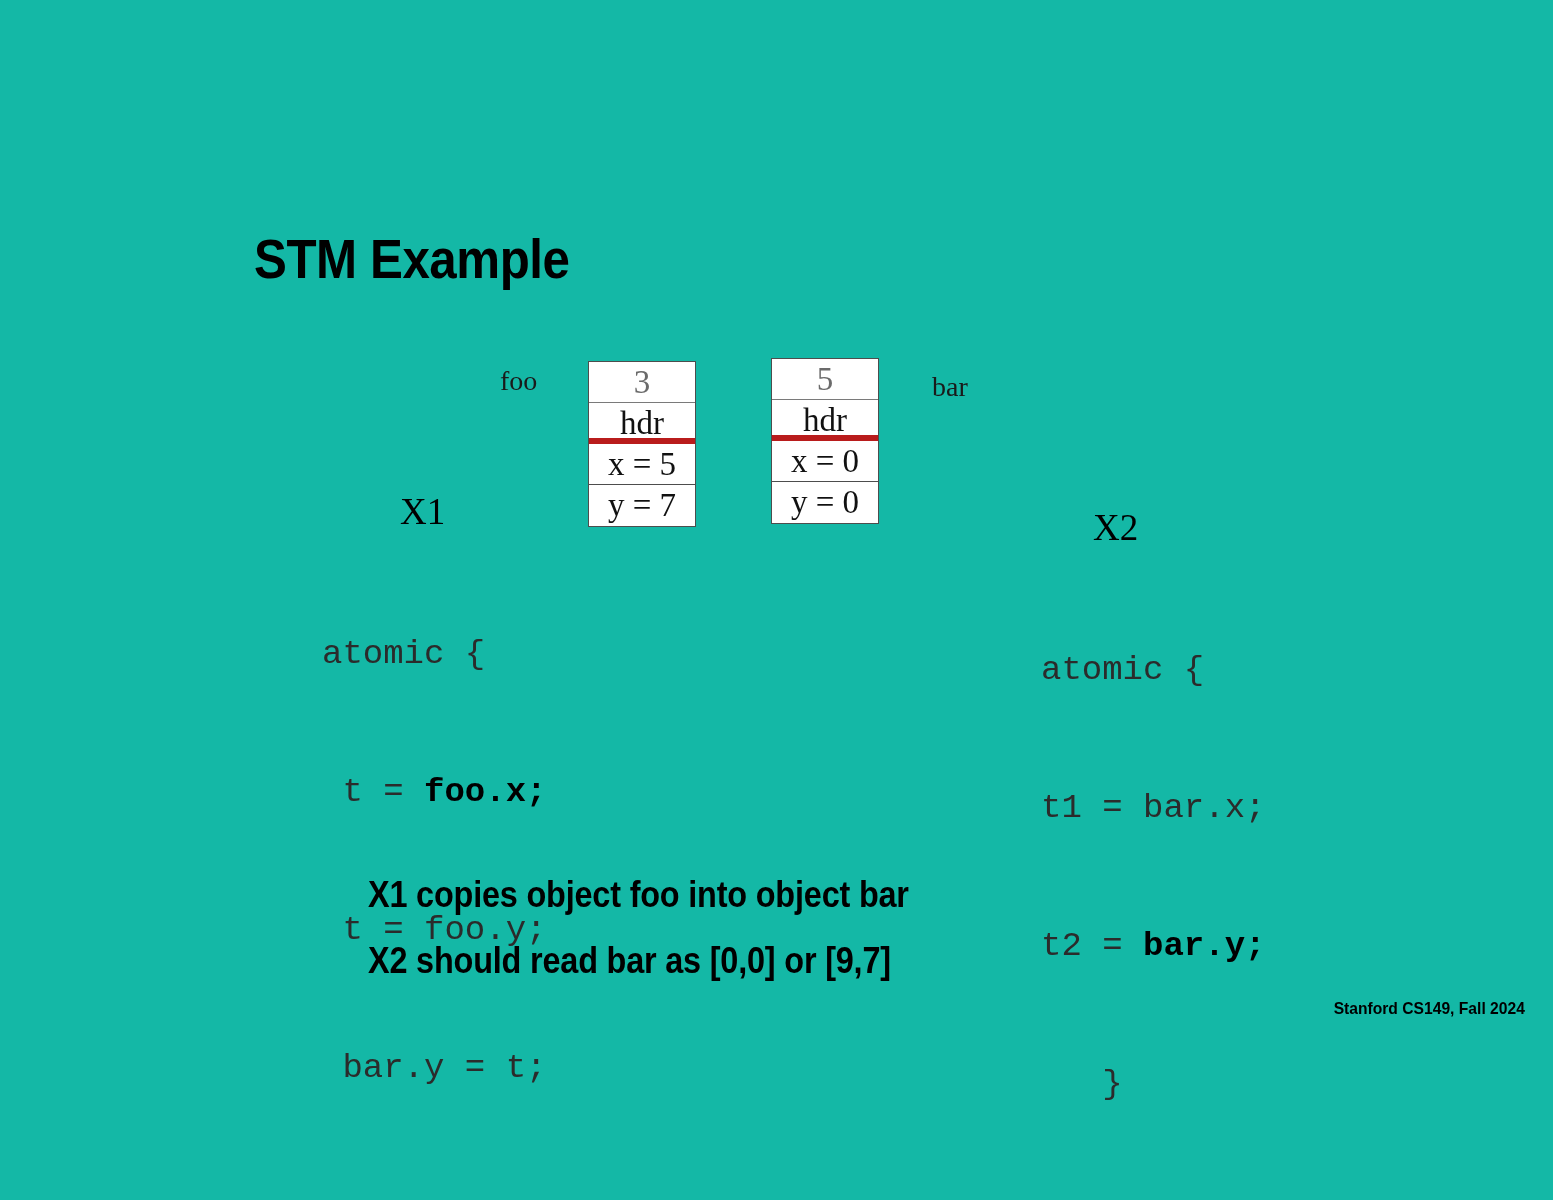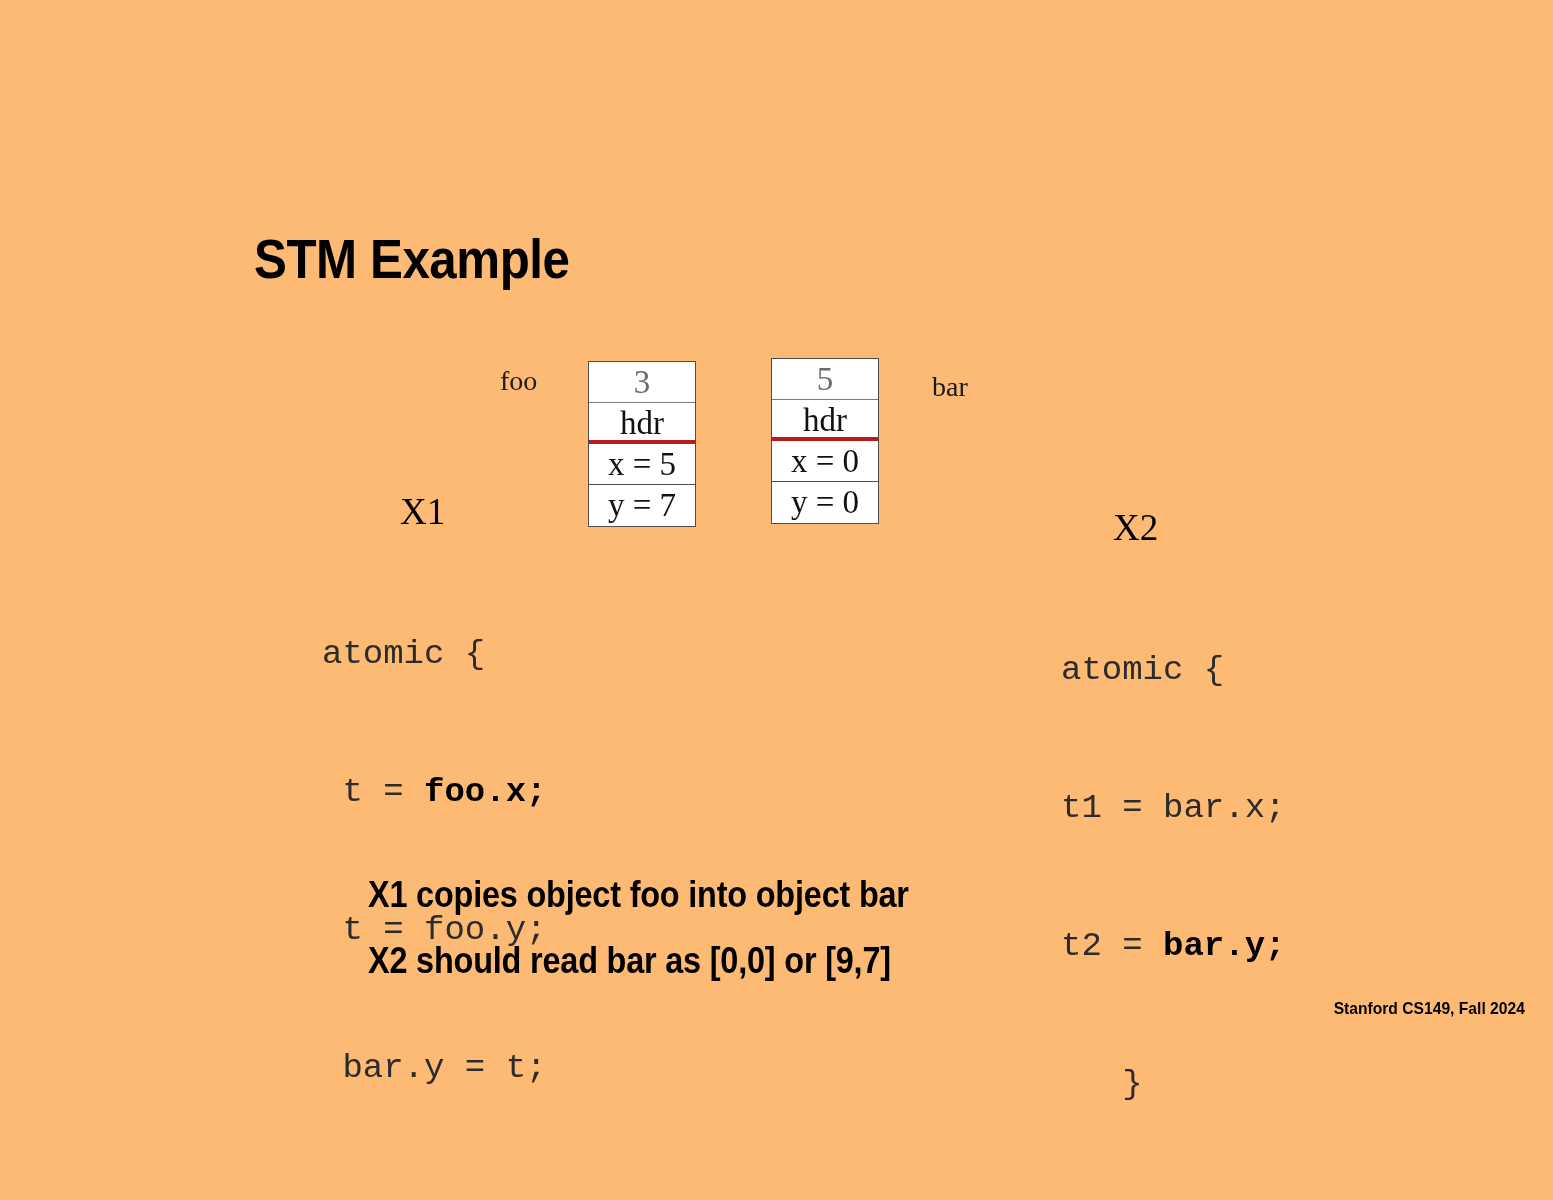--- a/index.html
+++ b/index.html
@@ -12,21 +12,21 @@
     height: 1200px;
     position: relative;
     overflow: hidden;
     font-family: "Liberation Sans", sans-serif;
     -webkit-font-smoothing: antialiased;
   }
 
   .slide {
     position: absolute;
     inset: 0;
-    background: #fdba74;
+    background: #14b8a6;
   }
 
   
   .slide-title {
     position: absolute;
     left: 254px;
     top: 228px;
     font-family: "Liberation Sans Narrow", "Liberation Sans", sans-serif;
     font-weight: bold;
     font-size: 56px;
@@ -71,29 +71,29 @@
     box-sizing: border-box;
     white-space: nowrap;
     overflow: hidden;
   }
   .obj-cell:last-child { border-bottom: none; }
   .obj-cell.version {
     color: #6b6b6b;
     border-bottom-color: #7a7a7a;
   }
   .obj-cell.hdr {
-    border-bottom: 4px solid #b91c1c;
+    border-bottom: 6px solid #b91c1c;
   }
 
   
   .xact {
     position: absolute;
   }
   #xact-x1 { left: 322px; top: 490px; }
-  #xact-x2 { left: 1041px; top: 506px; margin-left: 20px; }
+  #xact-x2 { left: 1041px; top: 506px; }
 
   .xact-name {
     font-family: "Liberation Serif", "DejaVu Serif", serif;
     font-size: 37px;
     color: #000000;
     text-underline-offset: 4px;
     text-decoration-thickness: 2.5px;
     display: block;
     white-space: pre;
   }

